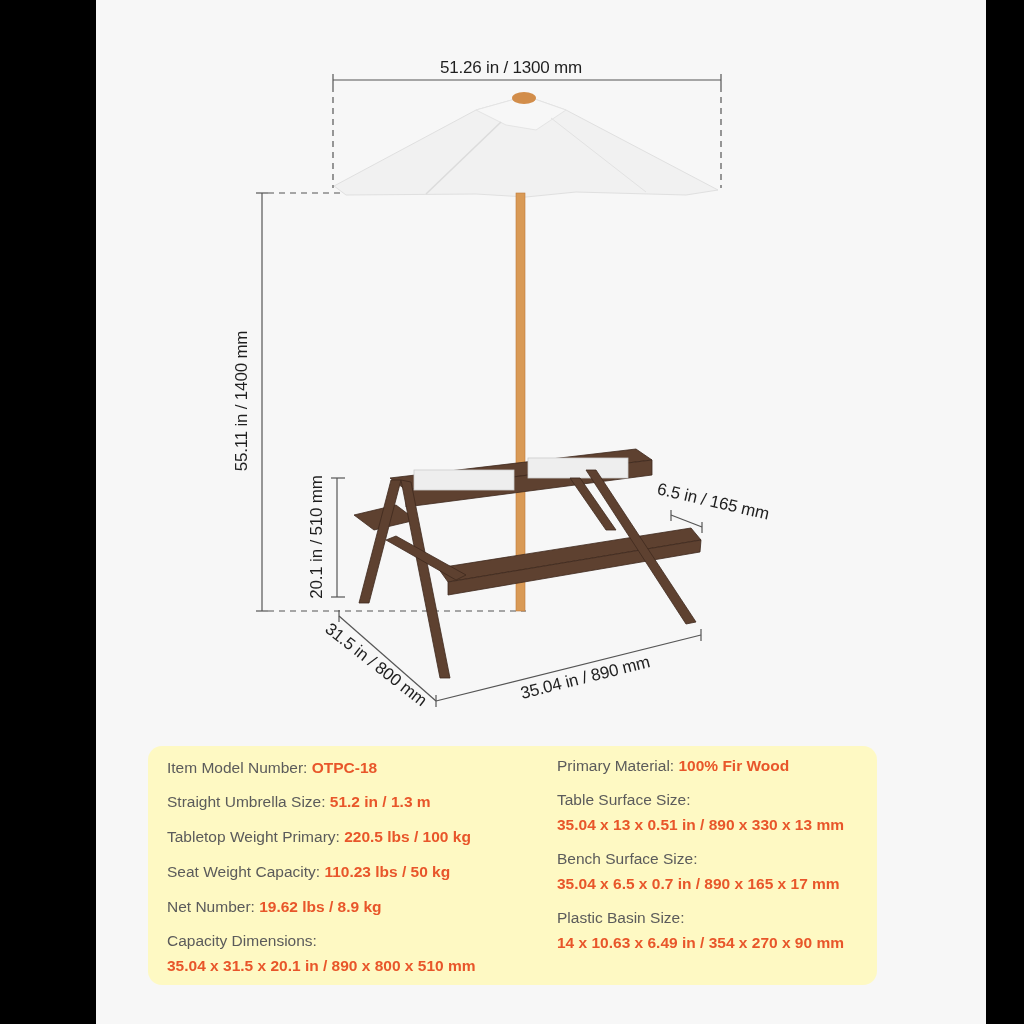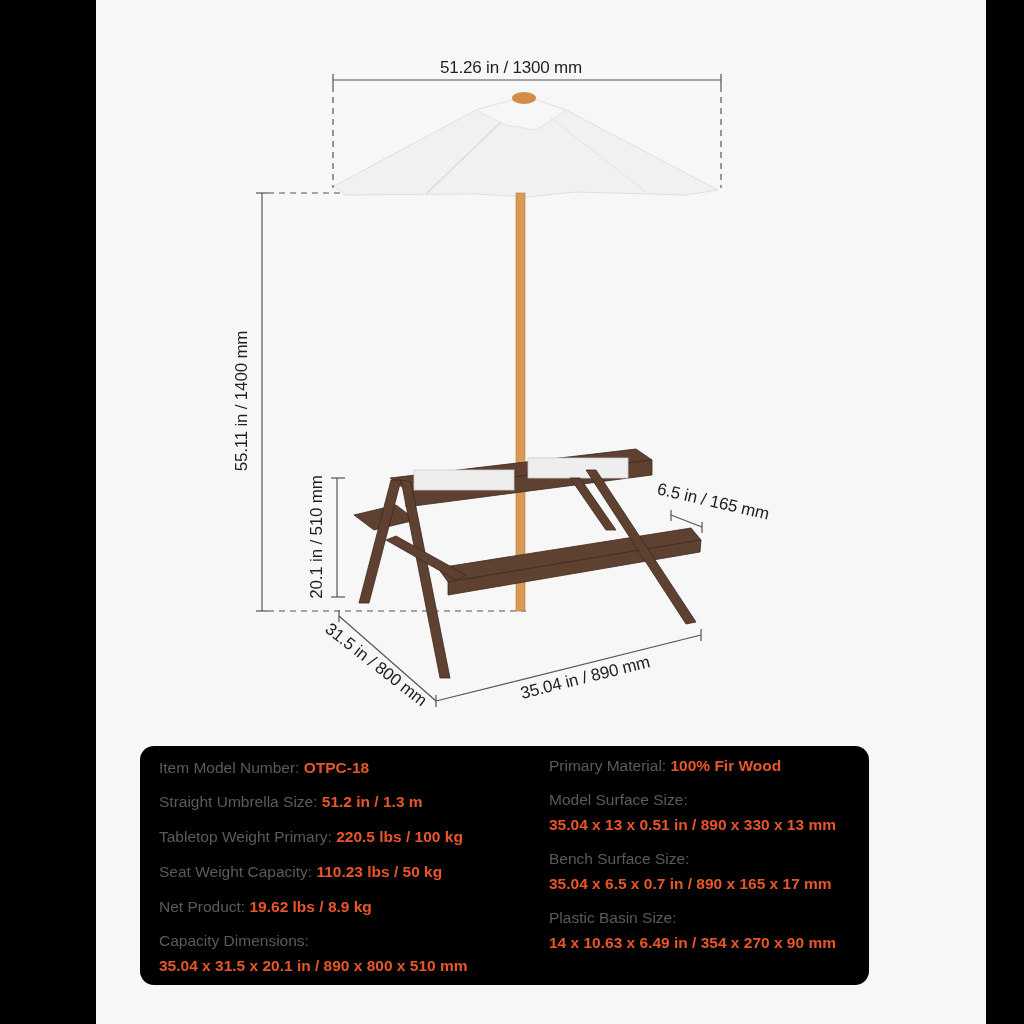--- a/index.html
+++ b/index.html
@@ -10,22 +10,22 @@
   .canvas {
     position: absolute; left: 96px; top: 0; width: 890px; height: 1024px;
     background: #f7f7f7; overflow: hidden;
   }
   .diagram { position: absolute; left: 0; top: 0; width: 832px; height: 740px; }
   .dim-label {
     position: absolute; color: #1f1f1f; font-size: 17px; white-space: nowrap;
     letter-spacing: -0.2px; transform-origin: center center;
   }
   .card {
-    position: absolute; left: 44px; top: 746px; width: 729px; height: 239px;
-    background: #000000; border-radius: 14px;
+    position: absolute; left: 52px; top: 746px; width: 729px; height: 239px;
+    background: #fef9c3; border-radius: 14px;
   }
   .col { position: absolute; top: 10px; }
   .col-left { left: 19px; }
   .col-right { left: 409px; }
   .row { position: absolute; left: 0; white-space: nowrap; font-size: 15.5px; line-height: 20px; }
   .lbl { color: #5b5b5b; }
   .val { color: #e8562a; font-weight: bold; }
 </style>
 </head>
 <body>
@@ -121,36 +121,36 @@
       <div class="row" style="top:36px;">
         <span class="lbl">Straight Umbrella Size: </span><span class="val">51.2 in / 1.3 m</span>
       </div>
       <div class="row" style="top:71px;">
         <span class="lbl">Tabletop Weight Primary: </span><span class="val">220.5 lbs / 100 kg</span>
       </div>
       <div class="row" style="top:106px;">
         <span class="lbl">Seat Weight Capacity: </span><span class="val">110.23 lbs / 50 kg</span>
       </div>
       <div class="row" style="top:141px;">
-        <span class="lbl">Net Product: </span><span class="val">19.62 lbs / 8.9 kg</span>
+        <span class="lbl">Net Number: </span><span class="val">19.62 lbs / 8.9 kg</span>
       </div>
       <div class="row" style="top:175px;">
         <span class="lbl">Capacity Dimensions:</span>
       </div>
       <div class="row" style="top:200px;">
         <span class="val">35.04 x 31.5 x 20.1 in / 890 x 800 x 510 mm</span>
       </div>
     </div>
 
     <div class="col col-right">
       <div class="row" style="top:0px;">
         <span class="lbl">Primary Material: </span><span class="val">100% Fir Wood</span>
       </div>
       <div class="row" style="top:34px;">
-        <span class="lbl">Model Surface Size:</span>
+        <span class="lbl">Table Surface Size:</span>
       </div>
       <div class="row" style="top:59px;">
         <span class="val">35.04 x 13 x 0.51 in / 890 x 330 x 13 mm</span>
       </div>
       <div class="row" style="top:93px;">
         <span class="lbl">Bench Surface Size:</span>
       </div>
       <div class="row" style="top:118px;">
         <span class="val">35.04 x 6.5 x 0.7 in / 890 x 165 x 17 mm</span>
       </div>

